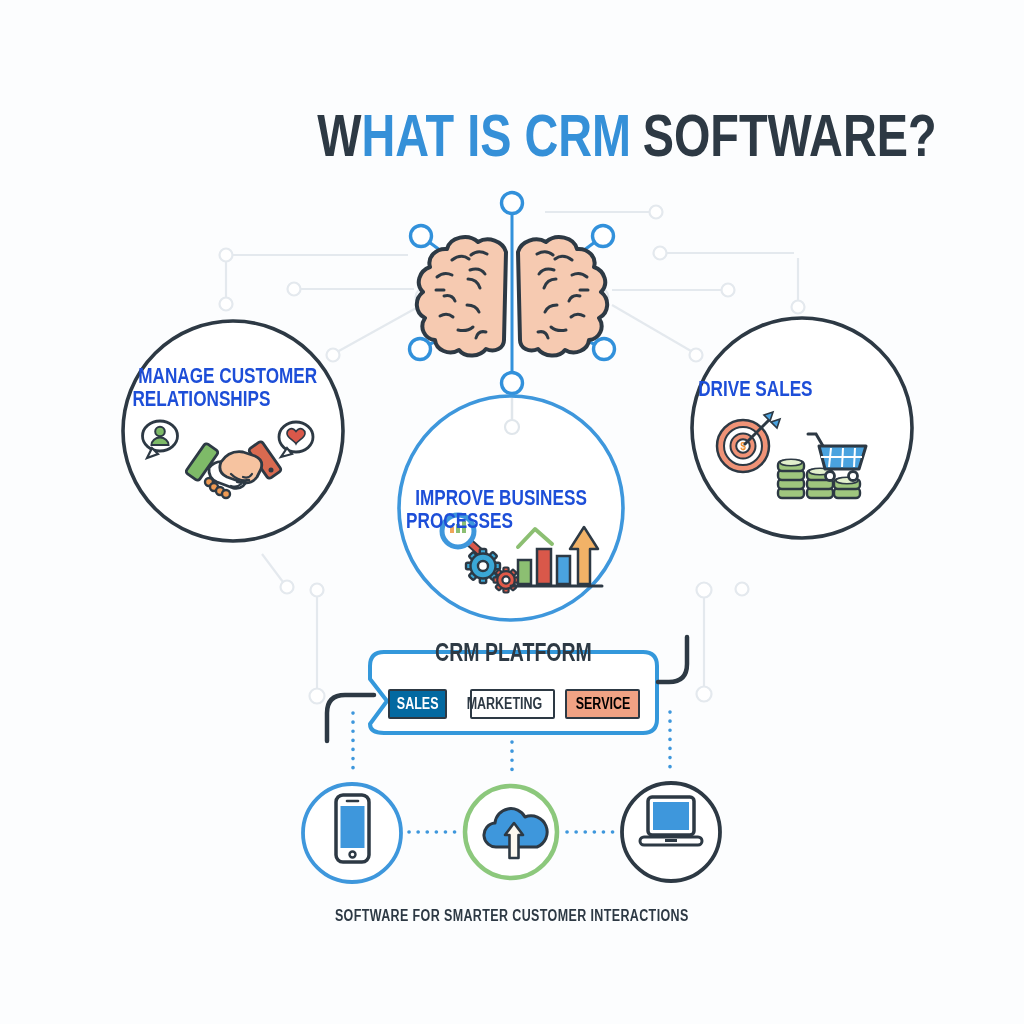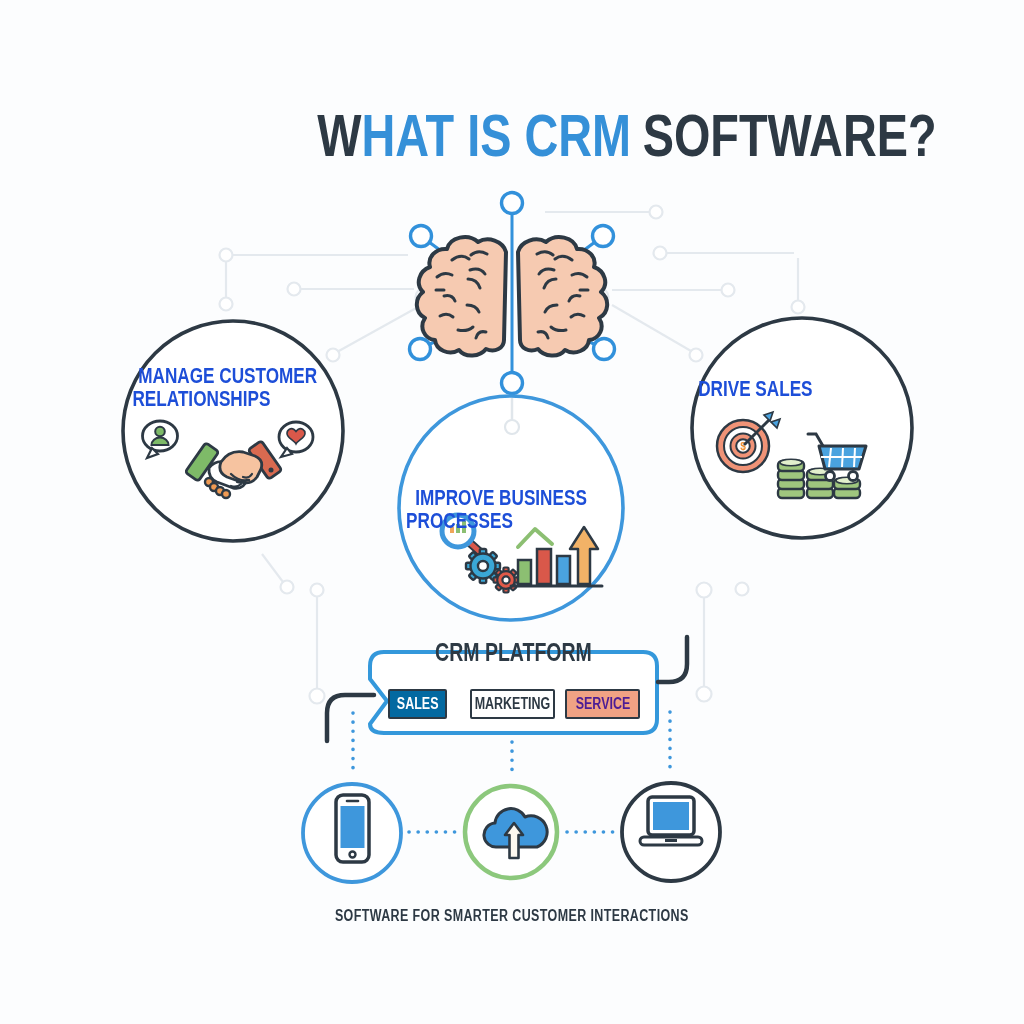--- a/index.html
+++ b/index.html
@@ -14,22 +14,22 @@
   .title .gap{margin-left:15px;}
   .circle-label{text-align:left;font-weight:bold;font-size:22px;line-height:23px;color:#1d4ed8;}
   .lbl-left{left:113px;top:364px;width:240px;}
   .lbl-center{left:391px;top:455px;width:240px;margin-top:31px;}
   .lbl-right{left:682px;top:377px;width:240px;}
   .crm-title{left:370px;top:638px;width:287px;text-align:center;font-weight:bold;font-size:25px;color:#2d3944;}
   .tab{position:absolute;top:689px;height:30px;box-sizing:border-box;border:2.5px solid #2d3944;
        border-radius:2px;display:flex;align-items:center;justify-content:center;
        font-weight:bold;font-size:16px;}
   .tab-sales{left:388px;width:59px;background:#0369a1;color:#ffffff;}
-  .tab-marketing{left:470px;width:85px;background:#ffffff;color:#2d3944;}
-  .tab-service{left:565px;width:75px;background:#f0a284;color:#4c1d95;}
+  .tab-marketing{left:470px;width:85px;background:#ffffff;color:#2d3944;justify-content:flex-end;}
+  .tab-service{left:565px;width:75px;background:#f0a284;color:#000000;}
   .caption{left:0;top:907px;width:1024px;text-align:center;font-weight:bold;font-size:16px;color:#2d3944;letter-spacing:0.5px;}
 </style>
 </head>
 <body>
 
 <div class="canvas">
 
   <svg class="bg" width="1024" height="1024" viewBox="0 0 1024 1024">
     <defs>
       <g id="hemi">

